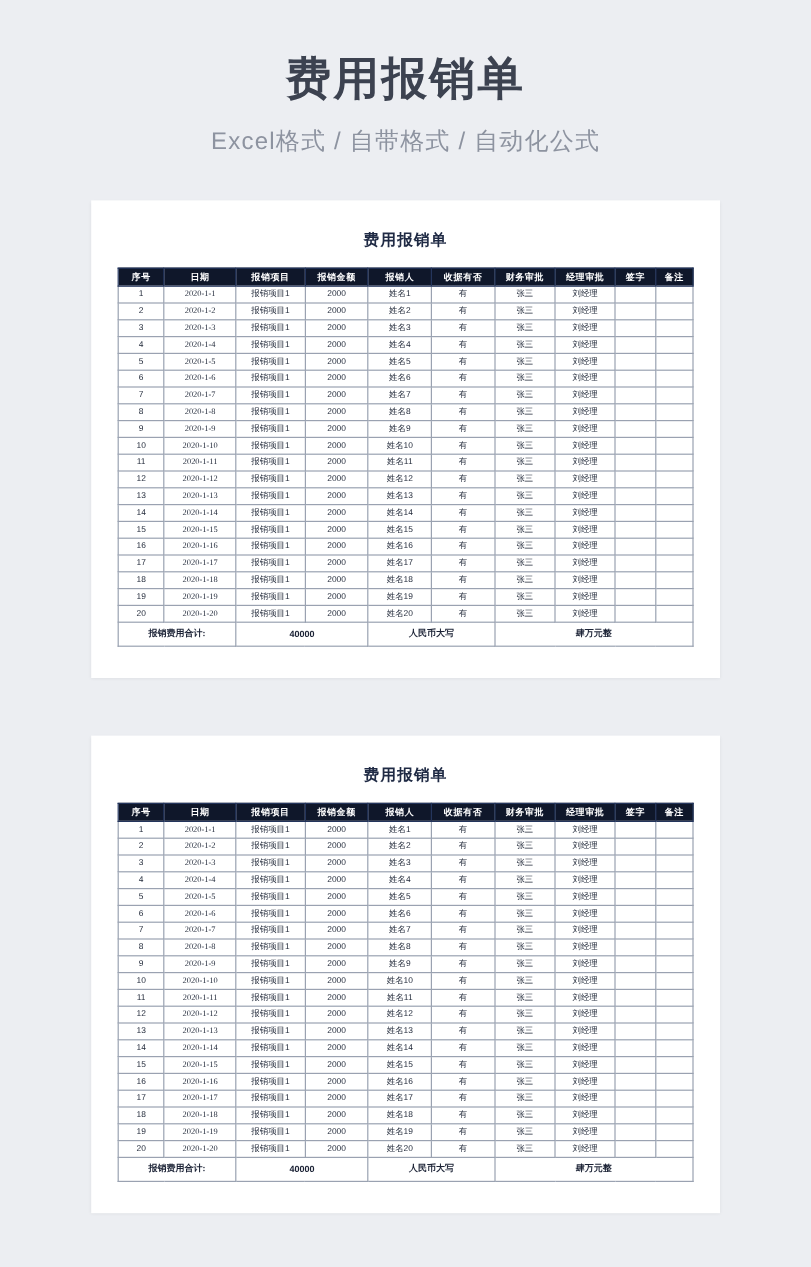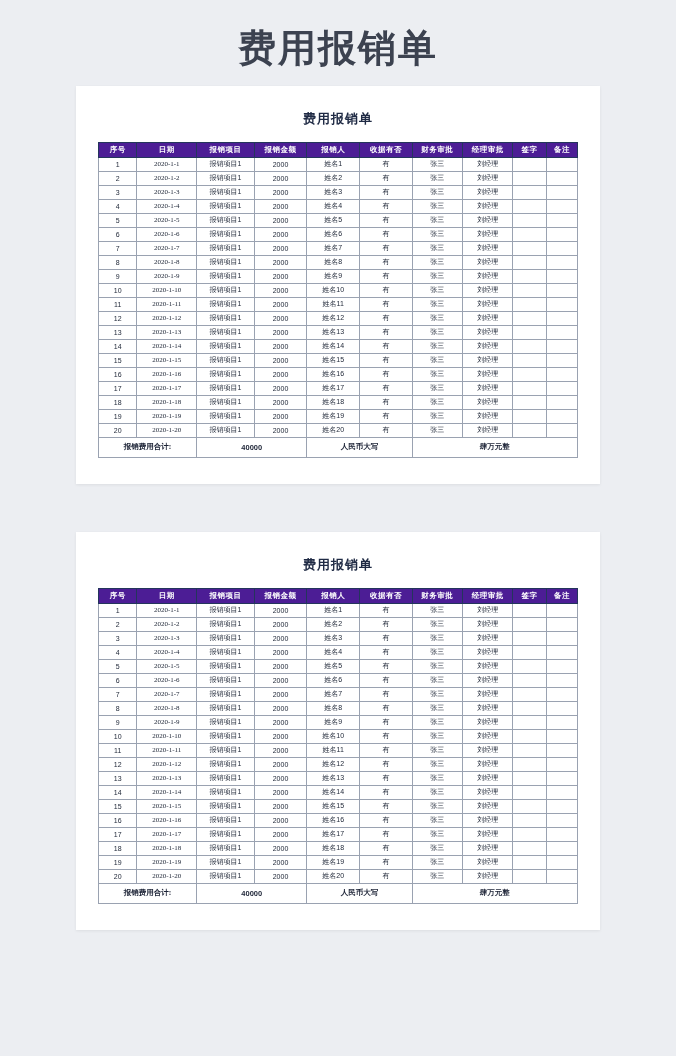--- a/index.html
+++ b/index.html
@@ -8,21 +8,21 @@
     padding: 0;
     width: 676px;
     background: #eceef2;
     font-family: "Liberation Sans", "DejaVu Sans", sans-serif;
   }
   .page {
     width: 676px;
     min-height: 1056px;
     background: #eceef2;
     position: relative;
-    padding-top: 26px;
+    padding-top: 44px;
   }
   .hero-title {
     text-align: center;
     font-size: 38px;
     font-weight: bold;
     color: #3c4250;
     letter-spacing: 2px;
     margin: 0 0 14px 0;
     line-height: 1.2;
   }
@@ -48,21 +48,21 @@
     color: #1f2a44;
     margin: 2px 0 14px 0;
     letter-spacing: 1px;
   }
   table.exp {
     border-collapse: collapse;
     width: 100%;
     table-layout: fixed;
   }
   table.exp th {
-    background: #4c1d95;
+    background: #0f172a;
     color: #ffffff;
     font-size: 7.5px;
     font-weight: bold;
     height: 15px;
     border: 1px solid #24355c;
     text-align: center;
     letter-spacing: 0.5px;
     padding: 0;
   }
   table.exp td {
@@ -94,20 +94,21 @@
   .col-7 { width: 10.5%; }
   .col-8 { width: 7%; }
   .col-9 { width: 6.5%; }
 </style>
 </head>
 <body>
 
 <div class="page">
 
   <h1 class="hero-title">费用报销单</h1>
+  <div class="hero-sub">Excel格式 / 自带格式 / 自动化公式</div>
 
   <div class="sheet">
     <div class="sheet-title">费用报销单</div>
     <table class="exp">
       <thead>
         <tr>
             <th class="col-0">序号</th>
             <th class="col-1">日期</th>
             <th class="col-2">报销项目</th>
             <th class="col-3">报销金额</th>

